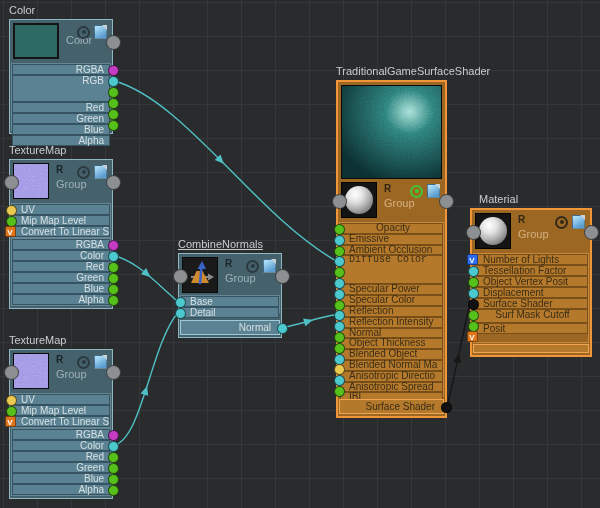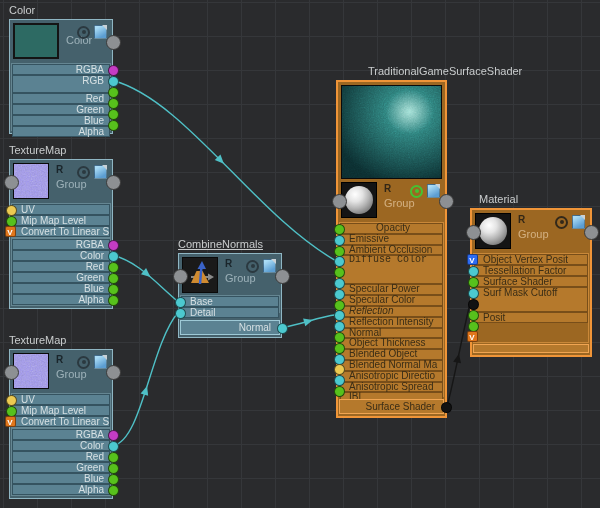--- a/index.html
+++ b/index.html
@@ -80,21 +80,21 @@
         <div class="prev swatch"></div>
         <div class="hdr-label" style="left: 56px; top: 14px;">Color</div>
         <div class="icons">
           <div class="rec-icon" style="color: rgb(43, 57, 64);"></div>
           <div class="note-icon"></div>
         </div>
       </div>
       <div class="port big" style="left: 95.5px; top: 14.5px; background: rgb(141, 144, 147);"></div>
       <div class="section" style="top: 44px; height: 66px;">
         <div class="row right" style="height: 11px; line-height: 11px;">RGBA</div>
-        <div class="row right" style="height: 18px; line-height: 11px;">RGB</div>
+        <div class="row right" style="height: 27px; line-height: 11px;">RGB</div>
         <div class="row right" style="height: 11px; line-height: 11px;">Red</div>
         <div class="row right" style="height: 11px; line-height: 11px;">Green</div>
         <div class="row right" style="height: 11px; line-height: 11px;">Blue</div>
         <div class="row right" style="height: 11px; line-height: 11px;">Alpha</div>
       </div>
       <div class="port" style="left: 97.5px; top: 45px; background: rgb(196, 60, 196);"></div>
       <div class="port" style="left: 97.5px; top: 56px; background: rgb(76, 201, 207);"></div>
       <div class="port" style="left: 97.5px; top: 67px; background: rgb(87, 193, 28);"></div>
       <div class="port" style="left: 97.5px; top: 78px; background: rgb(87, 193, 28);"></div>
       <div class="port" style="left: 97.5px; top: 89px; background: rgb(87, 193, 28);"></div>
@@ -235,21 +235,21 @@
       </div>
       <div class="port big" style="left: -6.5px; top: 111.5px; background: rgb(141, 144, 147);"></div>
       <div class="port big" style="left: 100.5px; top: 111.5px; background: rgb(141, 144, 147);"></div>
       <div class="section" style="top: 141px; height: 172.8px;">
         <div class="row" style="height: 10.8px; line-height: 10.8px; text-align: center;">Opacity</div>
         <div class="row" style="height: 10.8px; line-height: 10.8px;">Emissive</div>
         <div class="row" style="height: 10.8px; line-height: 10.8px;">Ambient Occlusion</div>
         <div class="row" style="height: 29px; line-height: 10.8px; font-family: Liberation Mono, monospace;">Diffuse Color</div>
         <div class="row" style="height: 10.8px; line-height: 10.8px;">Specular Power</div>
         <div class="row" style="height: 10.8px; line-height: 10.8px;">Specular Color</div>
-        <div class="row" style="height: 10.8px; line-height: 10.8px; font-style: italic;">Reflection</div>
+        <div class="row" style="height: 10.8px; line-height: 10.8px;">Reflection</div>
         <div class="row" style="height: 10.8px; line-height: 10.8px;">Reflection Intensity</div>
         <div class="row" style="height: 10.8px; line-height: 10.8px;">Normal</div>
         <div class="row" style="height: 10.8px; line-height: 10.8px;">Object Thickness</div>
         <div class="row" style="height: 10.8px; line-height: 10.8px;">Blended Object</div>
         <div class="row" style="height: 10.8px; line-height: 10.8px;">Blended Normal Ma</div>
         <div class="row" style="height: 10.8px; line-height: 10.8px;">Anisotropic Directio</div>
         <div class="row" style="height: 10.8px; line-height: 10.8px;">Anisotropic Spread</div>
         <div class="row" style="height: 10.8px; line-height: 10.8px;">IBL</div>
         <div class="row" style="height: 10.8px; line-height: 10.8px;">Weight</div>
       </div>
@@ -265,40 +265,42 @@
       <div class="port" style="left: -4.5px; top: 239.1px; background: rgb(76, 201, 207);"></div>
       <div class="port" style="left: -4.5px; top: 249.9px; background: rgb(87, 193, 28);"></div>
       <div class="port" style="left: -4.5px; top: 260.7px; background: rgb(87, 193, 28);"></div>
       <div class="port" style="left: -4.5px; top: 271.5px; background: rgb(76, 201, 207);"></div>
       <div class="port" style="left: -4.5px; top: 282.3px; background: rgb(236, 202, 82);"></div>
       <div class="port" style="left: -4.5px; top: 293.1px; background: rgb(76, 201, 207);"></div>
       <div class="port" style="left: -4.5px; top: 303.9px; background: rgb(87, 193, 28);"></div>
       <div class="footer" style="top: 317.8px; height: 13px; line-height: 13px;">Surface Shader</div>
       <div class="port" style="left: 102.5px; top: 319.8px; background: rgb(18, 18, 18);"></div>
     </div>
-    <div class="node-title" style="left: 336px; top: 65px; margin-left: 32px;">TraditionalGameSurfaceShader</div>
+    <div class="node-title" style="left: 336px; top: 65px;">TraditionalGameSurfaceShader</div>
     <div class="node orange" style="left: 470px; top: 208px; width: 122px; --fill: #9c6722; --brd: #f09538; --bar: #b5792c; --bb: rgba(60,35,5,0.5); --tc: #3a2d16; --lbl: rgba(255,235,205,0.55); --sb: rgba(245,170,80,0.5); --fb: #f0a552; height: 149px;">
       <div class="header" style="top: 0px; height: 42px;">
         <div class="prev sphere-box">
           <div class="sphere"></div>
         </div>
         <div class="r-label" style="left: 46px; top: 4px;">R</div>
         <div class="hdr-label" style="left: 46px; top: 18px;">Group</div>
         <div class="icons">
           <div class="rec-icon" style="color: rgb(51, 41, 26);"></div>
           <div class="note-icon"></div>
         </div>
       </div>
       <div class="port big" style="left: -6.5px; top: 14.5px; background: rgb(141, 144, 147);"></div>
       <div class="port big" style="left: 111.5px; top: 14.5px; background: rgb(141, 144, 147);"></div>
       <div class="section" style="top: 44px; height: 88px;">
+        <div class="row" style="height: 11px; line-height: 11px;">Number of Lights</div>
+        <div class="row" style="height: 11px; line-height: 11px;">Tessellation Factor</div>
         <div class="row" style="height: 11px; line-height: 11px;">Object Vertex Posit</div>
-        <div class="row" style="height: 11px; line-height: 11px;">Tessellation Factor</div>
+        <div class="row" style="height: 11px; line-height: 11px;">Displacement</div>
         <div class="row" style="height: 11px; line-height: 11px;">Surface Shader</div>
-        <div class="row" style="height: 25px; line-height: 11px;">Surf Mask Cutoff</div>
+        <div class="row" style="height: 14px; line-height: 11px; text-align: center;">Surf Mask Cutoff</div>
         <div class="row" style="height: 11px; line-height: 11px;">Posit</div>
       </div>
       <div class="vbadge" style="left: -5.5px; top: 44px; background: rgb(46, 108, 242);">V</div>
       <div class="port" style="left: -4.5px; top: 56px; background: rgb(76, 201, 207);"></div>
       <div class="port" style="left: -4.5px; top: 67px; background: rgb(87, 193, 28);"></div>
       <div class="port" style="left: -4.5px; top: 78px; background: rgb(76, 201, 207);"></div>
       <div class="port" style="left: -4.5px; top: 89px; background: rgb(18, 18, 18);"></div>
       <div class="port" style="left: -4.5px; top: 100px; background: rgb(87, 193, 28);"></div>
       <div class="port" style="left: -4.5px; top: 111px; background: rgb(87, 193, 28);"></div>
       <div class="vbadge" style="left: -5.5px; top: 121px; background: rgb(224, 118, 28);">V</div>

